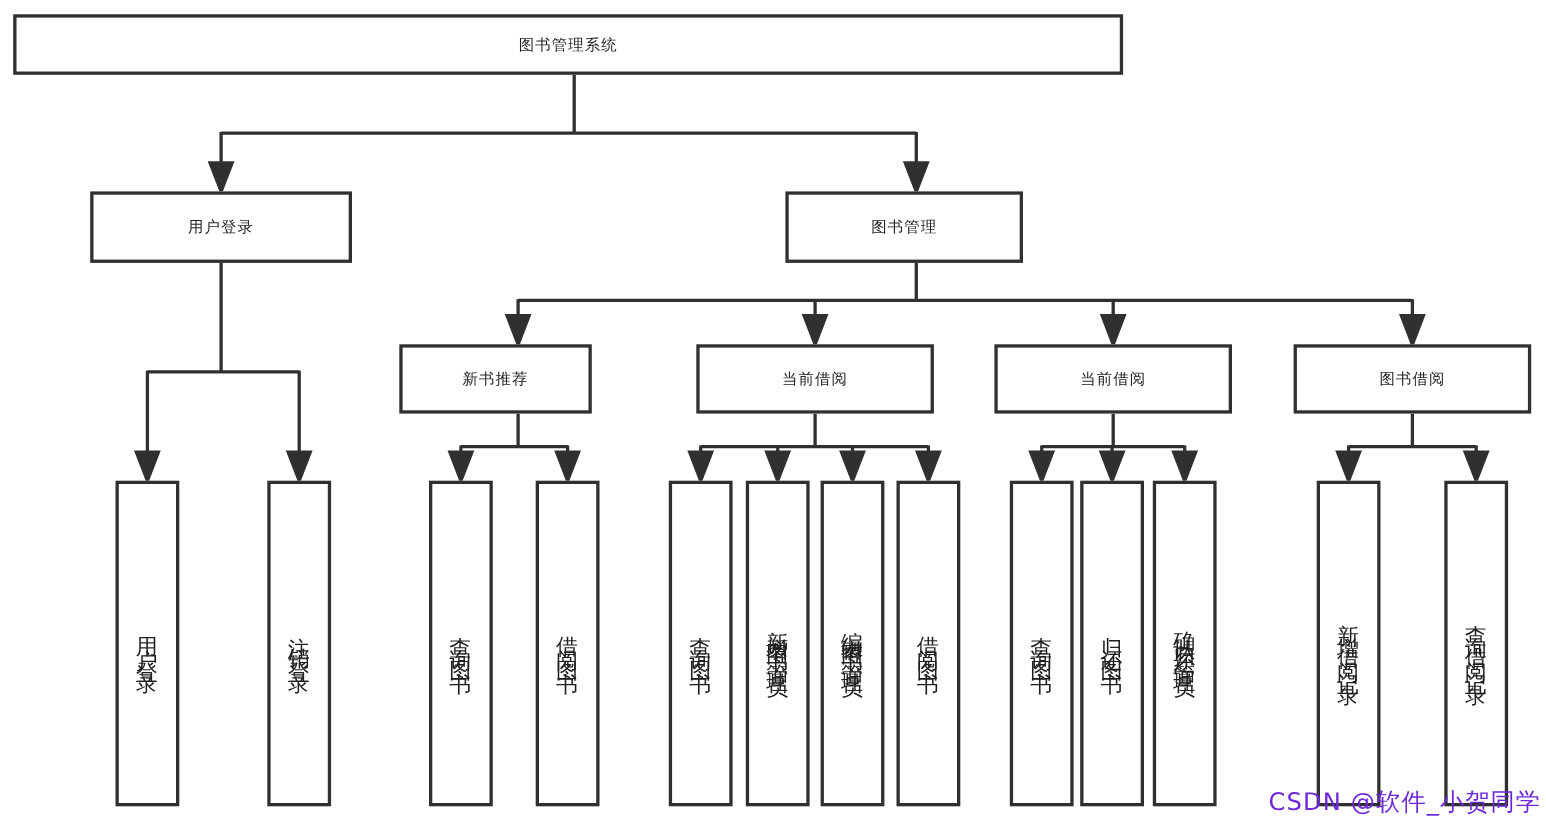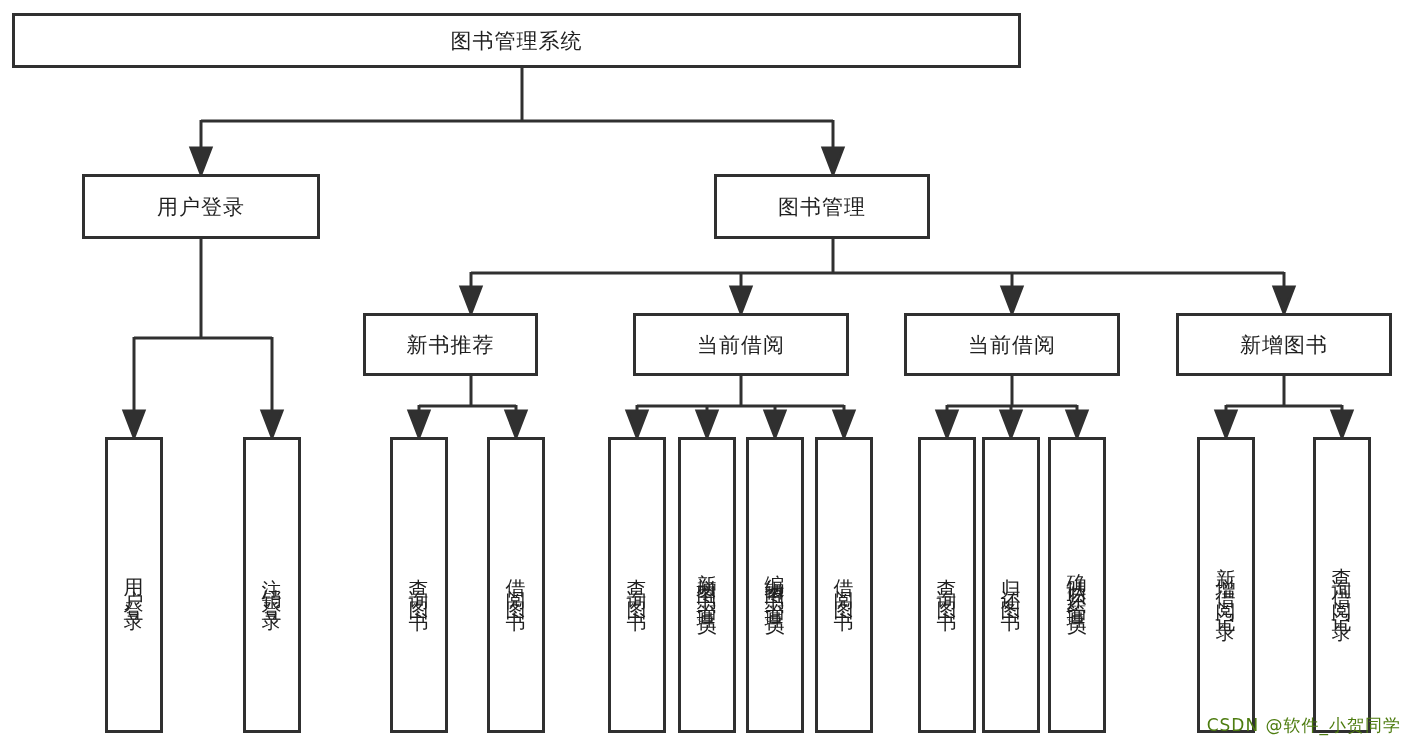--- a/index.html
+++ b/index.html
@@ -27,38 +27,38 @@
     box-sizing: border-box;
     border: 3px solid #303030;
     background: #ffffff;
     color: #1f1f1f;
     display: flex;
     align-items: center;
     justify-content: center;
     font-weight: 500;
   }
   .h-box {
-    font-size: 21px;
+    font-size: 14px;
     letter-spacing: 1px;
     text-align: center;
     font-family: Liberation Mono, monospace;
   }
   .v-box {
     writing-mode: vertical-rl;
     text-orientation: mixed;
     font-size: 20px;
     letter-spacing: 11px;
     line-height: 1;
   }
   .watermark {
     position: absolute;
     right: 4px;
     top: 714px;
-    font-size: 17px;
-    color: #4d7c0f;
+    font-size: 22px;
+    color: #6d28d9;
     letter-spacing: 1px;
     white-space: nowrap;
   }
 </style>
 </head>
 <body>
 
 <div class="stage">
 
   <svg class="connectors" viewBox="0 0 1405 747" xmlns="http://www.w3.org/2000/svg">
@@ -126,21 +126,21 @@
   </svg>
 
   <div class="box h-box" style="left:12px;top:13px;width:1009px;height:55px">图书管理系统</div>
 
   <div class="box h-box" style="left:82px;top:174px;width:238px;height:65px">用户登录</div>
   <div class="box h-box" style="left:714px;top:174px;width:216px;height:65px">图书管理</div>
 
   <div class="box h-box" style="left:363px;top:313px;width:175px;height:63px">新书推荐</div>
   <div class="box h-box" style="left:633px;top:313px;width:216px;height:63px">当前借阅</div>
   <div class="box h-box" style="left:904px;top:313px;width:216px;height:63px">当前借阅</div>
-  <div class="box h-box" style="left:1176px;top:313px;width:216px;height:63px">新增图书</div>
+  <div class="box h-box" style="left:1176px;top:313px;width:216px;height:63px">图书借阅</div>
 
   <div class="box v-box" style="left:105px;top:437px;width:58px;height:296px">用户登录</div>
   <div class="box v-box" style="left:243px;top:437px;width:58px;height:296px">注销登录</div>
 
   <div class="box v-box" style="left:390px;top:437px;width:58px;height:296px">查询图书</div>
   <div class="box v-box" style="left:487px;top:437px;width:58px;height:296px">借阅图书</div>
 
   <div class="box v-box" style="left:608px;top:437px;width:58px;height:296px">查询图书</div>
   <div class="box v-box" style="left:678px;top:437px;width:58px;height:296px;letter-spacing:6px">新增图书（管理员）</div>
   <div class="box v-box" style="left:746px;top:437px;width:58px;height:296px;letter-spacing:6px">编辑图书（管理员）</div>

